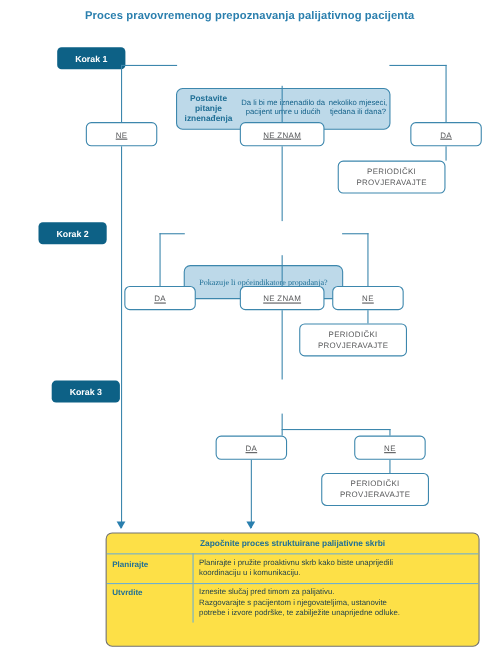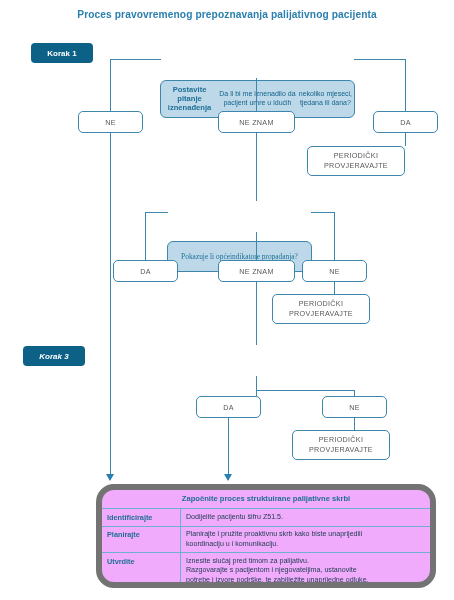--- a/index.html
+++ b/index.html
@@ -31,42 +31,42 @@
     color:#1f6f96;text-align:center;line-height:1.22;margin-top:40px;
   }
   .qbox .q-title{font-size:7.6px;font-weight:bold;margin-bottom:1px;}
   .qbox .q-sub{font-size:7px;font-weight:normal;color:#14628a;}
   .qbox .q-line{font-size:7.4px;font-family:Liberation Serif, serif;}
 
   .obox{
     position:absolute;box-sizing:border-box;
     background:#ffffff;border:1px solid #3d87ad;border-radius:5px;
     display:flex;align-items:center;justify-content:center;
-    color:#58595b;font-size:7.2px;text-align:right;letter-spacing:.3px;
+    color:#58595b;font-size:7.2px;text-align:right;letter-spacing:.3px;text-decoration:underline;
   }
   .pbox{
     position:absolute;box-sizing:border-box;
     background:#ffffff;border:1px solid #3d87ad;border-radius:5px;
     display:flex;flex-direction:column;align-items:center;justify-content:center;
     color:#58595b;font-size:7.2px;text-align:center;line-height:1.35;letter-spacing:.3px;
   }
 
   
   .vline{position:absolute;width:1.4px;background:#3d87ad;}
   .hline{position:absolute;height:1.4px;background:#3d87ad;}
   .arrow{
     position:absolute;width:0;height:0;
     border-left:4.5px solid transparent;border-right:4.5px solid transparent;
     border-top:7px solid #2a7fae;
   }
 
   
   .tablewrap{
     position:absolute;box-sizing:border-box;
-    background:#f0abfc;border:6px solid #737373;border-radius:18px;
+    background:#fde047;border:1px solid #737373;border-radius:6px;
     overflow:hidden;
   }
   .tbl{width:100%;border-collapse:collapse;}
   .tbl .thead td{
     padding:4px 4px 4px 4px;text-align:center;
     font-size:7.6px;font-weight:bold;color:#1f6f96;
     border-bottom:1px solid #6fb0cf;
   }
   .tbl td{
     vertical-align:top;padding:3.5px 5px;
@@ -80,21 +80,21 @@
   }
   .tbl td.val p{margin:0;}
 </style>
 </head>
 <body>
 
 <div id="stage">
 
   <div class="title">Proces pravovremenog prepoznavanja palijativnog pacijenta</div>
 
-  <div class="korak" style="left:31px;top:43px;">Korak 1</div>
+  <div class="korak" style="left:52px;top:43px;">Korak 1</div>
 
   <div class="qbox" style="left:160px;top:40px;width:195px;height:38px;">
     <div class="q-title">Postavite pitanje iznenađenja</div>
     <div class="q-sub">Da li bi me iznenadilo da pacijent umre u idućih</div>
     <div class="q-sub">nekoliko mjeseci, tjedana ili dana?</div>
   </div>
 
   <div class="hline" style="left:110px;top:59px;width:51px;"></div>
   <div class="vline" style="left:110px;top:59px;height:52px;"></div>
 
@@ -111,20 +111,21 @@
   <div class="pbox" style="left:307px;top:146px;width:98px;height:30px;">
     <div>PERIODIČKI</div>
     <div>PROVJERAVAJTE</div>
   </div>
 
   <div class="vline" style="left:110px;top:133px;height:347px;"></div>
   <div class="arrow" style="left:106.2px;top:474px;"></div>
 
   <div class="vline" style="left:256px;top:133px;height:68px;"></div>
 
+  <div class="korak" style="left:35px;top:202px;">Korak 2</div>
 
   <div class="qbox" style="left:167px;top:201px;width:145px;height:31px;">
     <div class="q-line">Pokazuje li opće</div>
     <div class="q-line">indikatore propadanja?</div>
   </div>
 
   <div class="hline" style="left:145px;top:212px;width:23px;"></div>
   <div class="vline" style="left:145px;top:212px;height:48px;"></div>
 
   <div class="vline" style="left:256px;top:232px;height:28px;"></div>
@@ -137,21 +138,21 @@
   <div class="obox" style="left:302px;top:260px;width:65px;height:22px;">NE</div>
 
   <div class="vline" style="left:334px;top:282px;height:12px;"></div>
   <div class="pbox" style="left:272px;top:294px;width:98px;height:30px;">
     <div>PERIODIČKI</div>
     <div>PROVJERAVAJTE</div>
   </div>
 
   <div class="vline" style="left:256px;top:282px;height:63px;"></div>
 
-  <div class="korak" style="left:23px;top:346px;font-style:italic;">Korak 3</div>
+  <div class="korak" style="left:47px;top:346px;">Korak 3</div>
 
 
   <div class="vline" style="left:256px;top:376px;height:20px;"></div>
   <div class="hline" style="left:256px;top:390px;width:99px;"></div>
   <div class="vline" style="left:354px;top:390px;height:6px;"></div>
 
   <div class="obox" style="left:196px;top:396px;width:65px;height:22px;">DA</div>
   <div class="obox" style="left:322px;top:396px;width:65px;height:22px;">NE</div>
 
   <div class="vline" style="left:354px;top:418px;height:12px;"></div>
@@ -163,26 +164,20 @@
   <div class="vline" style="left:228px;top:418px;height:62px;"></div>
   <div class="arrow" style="left:224.2px;top:474px;"></div>
 
   <div class="tablewrap" style="left:96px;top:484px;width:340px;height:104px;">
     <table class="tbl">
       <tbody>
           <tr class="thead">
         <td colspan="2">Započnite proces struktuirane palijativne skrbi</td>
       </tr>
       <tr>
-        <td class="lbl">Identificirajte</td>
-        <td class="val">
-          <p>Dodijelite pacijentu šifru Z51.5.</p>
-        </td>
-      </tr>
-      <tr>
         <td class="lbl">Planirajte</td>
         <td class="val">
           <p>Planirajte i pružite proaktivnu skrb kako biste unaprijedili</p>
           <p>koordinaciju u i komunikaciju.</p>
         </td>
       </tr>
       <tr>
         <td class="lbl">Utvrdite</td>
         <td class="val">
           <p>Iznesite slučaj pred timom za palijativu.</p>

